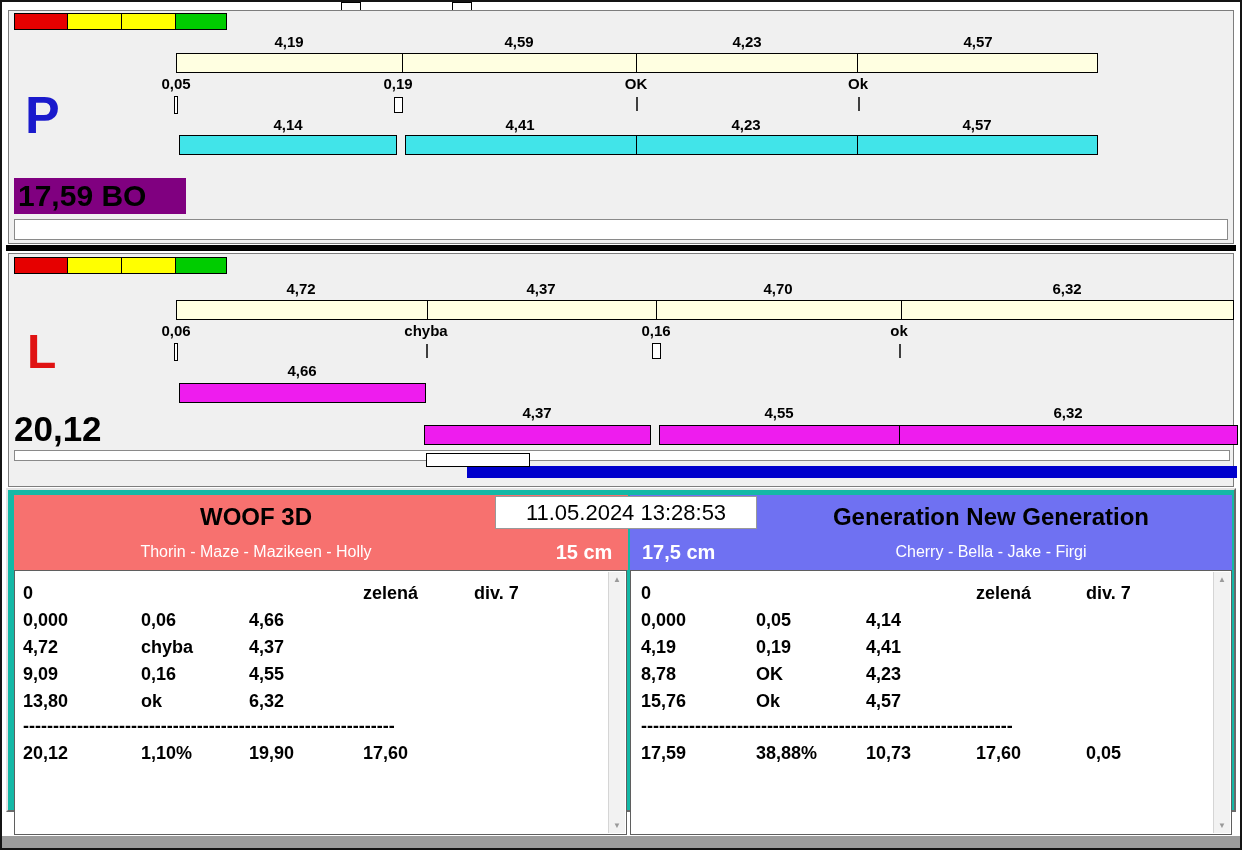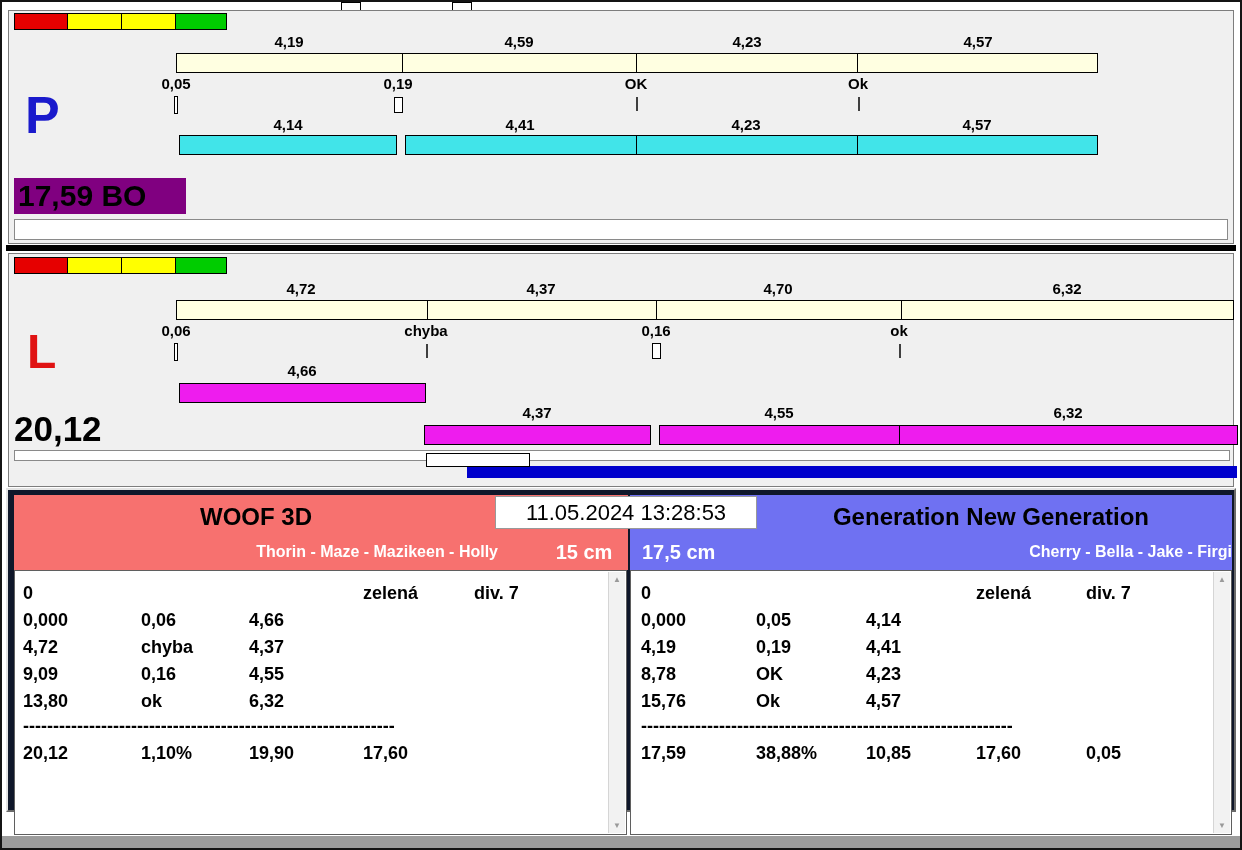--- a/index.html
+++ b/index.html
@@ -34,29 +34,29 @@
   .letter-l{color:#e01212;font-size:48px;}
 
   .total-p{position:absolute;left:5px;top:167px;width:172px;height:36px;background:#800080;
            color:#000;font-size:30px;font-weight:700;line-height:36px;padding-left:4px;box-sizing:border-box;white-space:nowrap;}
   .total-l{position:absolute;left:5px;top:157px;color:#000;font-size:35px;font-weight:700;line-height:1;white-space:nowrap;}
 
   .white-strip{position:absolute;background:#fff;border:1px solid #8a8a8a;box-sizing:border-box;}
   .mini-box{position:absolute;background:#fff;border:1px solid #000;box-sizing:border-box;z-index:2;}
   .blue-bar{position:absolute;background:#0000cc;}
 
-  .scoreboard{position:absolute;left:4px;top:486px;width:1230px;height:324px;background:#0f172a;
+  .scoreboard{position:absolute;left:4px;top:486px;width:1230px;height:324px;background:#14b8a6;
               border:2px solid;border-color:#e3e3e3 #6a6a6a #6a6a6a #e3e3e3;box-sizing:border-box;}
   .team-header{position:absolute;top:5px;height:75px;}
   .th-left{left:6px;width:614px;background:#f7716f;}
   .th-right{left:622px;width:602px;background:#6f71f2;}
   .team-name{position:absolute;top:8px;left:0;right:0;text-align:center;font-size:24px;font-weight:700;color:#000;white-space:nowrap;}
   .th-left .team-name{padding-right:130px;}
   .th-right .team-name{padding-left:120px;}
-  .team-dogs{position:absolute;top:48px;left:0;right:0;text-align:right;font-size:16px;font-weight:700;color:#fff;white-space:nowrap;}
+  .team-dogs{position:absolute;top:48px;left:0;right:0;text-align:center;font-size:16px;font-weight:400;color:#fff;white-space:nowrap;}
   .th-left .team-dogs{padding-right:130px;}
   .th-right .team-dogs{padding-left:120px;}
   .team-height{position:absolute;top:46px;font-size:20px;font-weight:700;color:#fff;white-space:nowrap;}
   .th-left .team-height{left:520px;width:100px;text-align:center;}
   .th-right .team-height{left:12px;}
 
   .datetime{position:absolute;left:487px;top:6px;width:262px;height:33px;background:#fff;border:1px solid #999;
             box-sizing:border-box;text-align:center;line-height:31px;font-size:22px;color:#000;z-index:5;white-space:nowrap;}
 
   .results{position:absolute;top:80px;height:265px;background:#fff;border:1px solid #5f5f5f;box-sizing:border-box;}
@@ -255,21 +255,21 @@
       <span class="cell" style="left:235px;top:93px">4,23</span>
 
       <span class="cell" style="left:10px;top:120px">15,76</span>
       <span class="cell" style="left:125px;top:120px">Ok</span>
       <span class="cell" style="left:235px;top:120px">4,57</span>
 
       <span class="cell" style="left:10px;top:145px">--------------------------------------------------------------</span>
 
       <span class="cell" style="left:10px;top:172px">17,59</span>
       <span class="cell" style="left:125px;top:172px">38,88%</span>
-      <span class="cell" style="left:235px;top:172px">10,85</span>
+      <span class="cell" style="left:235px;top:172px">10,73</span>
       <span class="cell" style="left:345px;top:172px">17,60</span>
       <span class="cell" style="left:455px;top:172px">0,05</span>
 
       <div class="sb">
         <div class="sb-up">▲</div>
         <div class="sb-down">▼</div>
       </div>
     </div>
 
   </section>

